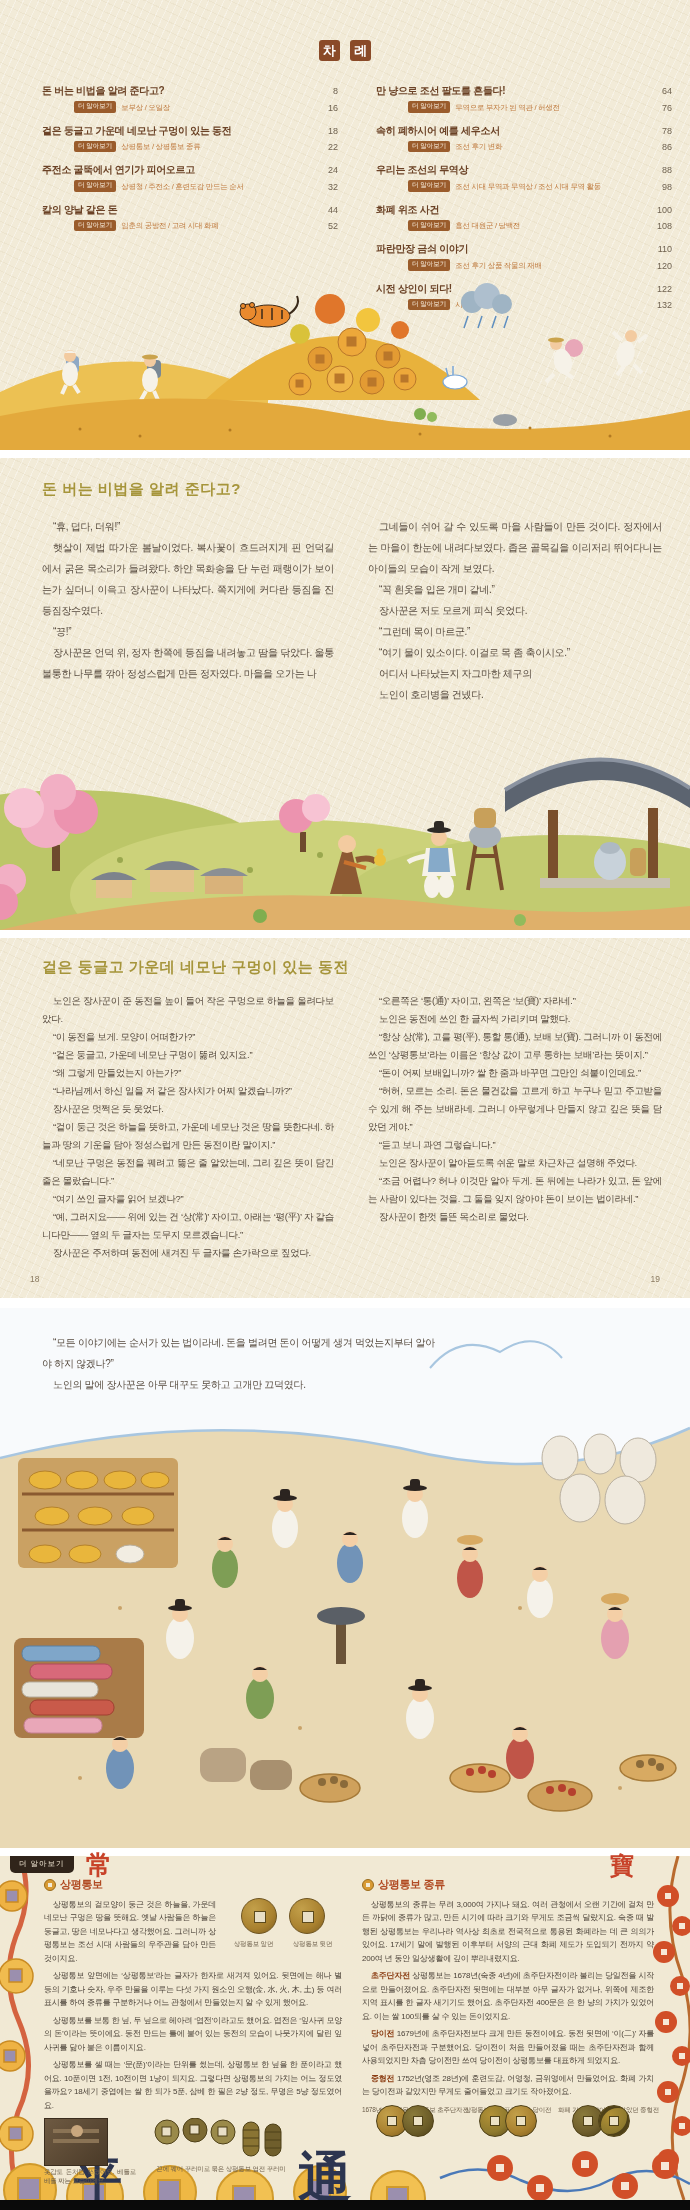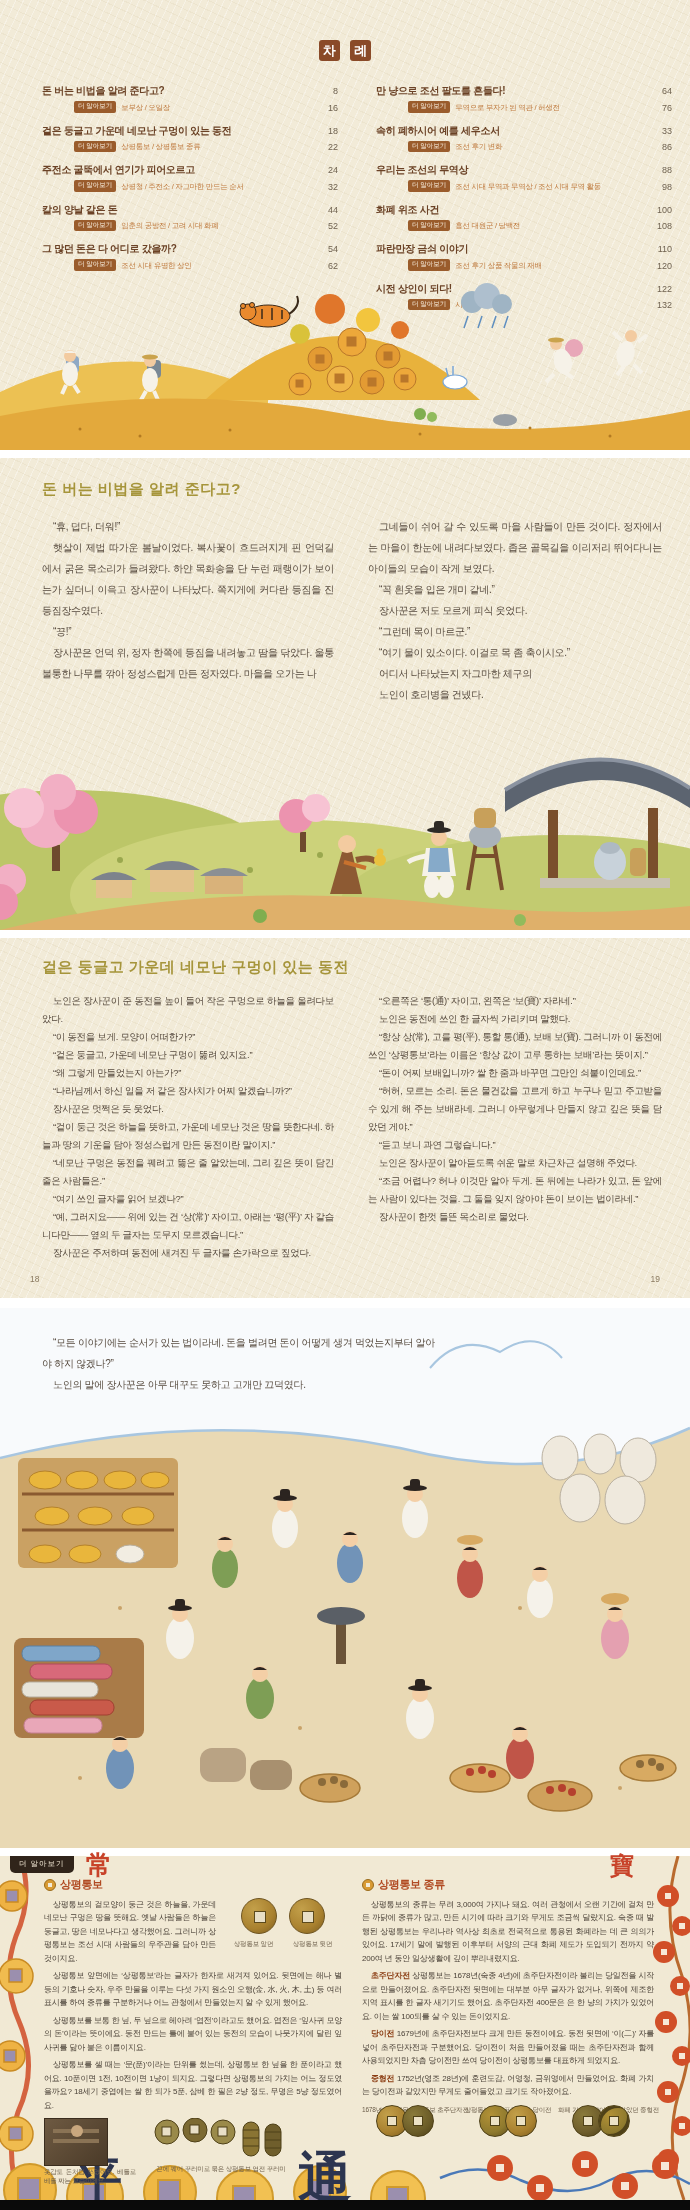--- a/index.html
+++ b/index.html
@@ -94,69 +94,58 @@
           </div>
         </div>
 
         <div class="toc-entry">
           <div class="toc-main">
             <span class="toc-entry-title">주전소 굴뚝에서 연기가 피어오르고</span>
             <span class="toc-page">24</span>
           </div>
           <div class="toc-sub">
             <span class="toc-more">더 알아보기</span>
-            <span class="toc-topics">상평청 / 주전소 / 자그마한 만드는 순서</span>
+            <span class="toc-topics">상평청 / 주전소 / 훈련도감 만드는 순서</span>
             <span class="toc-page">32</span>
           </div>
         </div>
 
 
         <div class="toc-entry">
           <div class="toc-main">
             <span class="toc-entry-title">칼의 양날 같은 돈</span>
             <span class="toc-page">44</span>
           </div>
           <div class="toc-sub">
             <span class="toc-more">더 알아보기</span>
             <span class="toc-topics">임춘의 공방전 / 고려 시대 화폐</span>
             <span class="toc-page">52</span>
           </div>
         </div>
 
-        <div class="toc-entry">
-          <div class="toc-main">
-            <span class="toc-entry-title">그 많던 돈은 다 어디로 갔을까?</span>
-            <span class="toc-page">54</span>
-          </div>
-          <div class="toc-sub">
-            <span class="toc-more">더 알아보기</span>
-            <span class="toc-topics">조선 시대 유명한 상인</span>
-            <span class="toc-page">62</span>
-          </div>
-        </div>
       </div>
 
     <div class="abs toc-col" style="left:376px;top:84px;">
 
         <div class="toc-entry">
           <div class="toc-main">
             <span class="toc-entry-title">만 냥으로 조선 팔도를 흔들다!</span>
             <span class="toc-page">64</span>
           </div>
           <div class="toc-sub">
             <span class="toc-more">더 알아보기</span>
             <span class="toc-topics">무역으로 부자가 된 역관 / 허생전</span>
             <span class="toc-page">76</span>
           </div>
         </div>
 
         <div class="toc-entry">
           <div class="toc-main">
             <span class="toc-entry-title">속히 폐하시어 예를 세우소서</span>
-            <span class="toc-page">33</span>
+            <span class="toc-page">78</span>
           </div>
           <div class="toc-sub">
             <span class="toc-more">더 알아보기</span>
             <span class="toc-topics">조선 후기 변화</span>
             <span class="toc-page">86</span>
           </div>
         </div>
 
         <div class="toc-entry">
           <div class="toc-main">
@@ -393,21 +382,21 @@
 
     <div class="abs story-col story2" style="left:42px;top:54px;">
 
     <p>노인은 장사꾼이 준 동전을 높이 들어 작은 구멍으로 하늘을 올려다보았다.</p>
         <p>“이 동전을 보게. 모양이 어떠한가?”</p>
         <p>“겉은 둥글고, 가운데 네모난 구멍이 뚫려 있지요.”</p>
         <p>“왜 그렇게 만들었는지 아는가?”</p>
         <p>“나라님께서 하신 일을 저 같은 장사치가 어찌 알겠습니까?”</p>
         <p>장사꾼은 멋쩍은 듯 웃었다.</p>
         <p>“겉이 둥근 것은 하늘을 뜻하고, 가운데 네모난 것은 땅을 뜻한다네. 하늘과 땅의 기운을 담아 정성스럽게 만든 동전이란 말이지.”</p>
-        <p>“네모난 구멍은 동전을 꿰려고 뚫은 줄 알았는데, 그리 깊은 뜻이 담긴 줄은 사람들은.”</p>
+        <p>“네모난 구멍은 동전을 꿰려고 뚫은 줄 알았는데, 그리 깊은 뜻이 담긴 줄은 몰랐습니다.”</p>
         <p>“여기 쓰인 글자를 읽어 보겠나?”</p>
         <p>“예, 그러지요—— 위에 있는 건 ‘상(常)’ 자이고, 아래는 ‘평(平)’ 자 같습니다만—— 옆의 두 글자는 도무지 모르겠습니다.”</p>
         <p>장사꾼은 주저하며 동전에 새겨진 두 글자를 손가락으로 짚었다.</p>
       </div>
     <div class="abs story-col story2" style="left:368px;top:54px;width:294px;">
 
     <p>“오른쪽은 ‘통(通)’ 자이고, 왼쪽은 ‘보(寶)’ 자라네.”</p>
         <p>노인은 동전에 쓰인 한 글자씩 가리키며 말했다.</p>
         <p>“항상 상(常), 고를 평(平), 통할 통(通), 보배 보(寶). 그러니까 이 동전에 쓰인 ‘상평통보’라는 이름은 ‘항상 값이 고루 통하는 보배’라는 뜻이지.”</p>
         <p>“돈이 어찌 보배입니까? 쌀 한 줌과 바꾸면 그만인 쇠붙이인데요.”</p>

